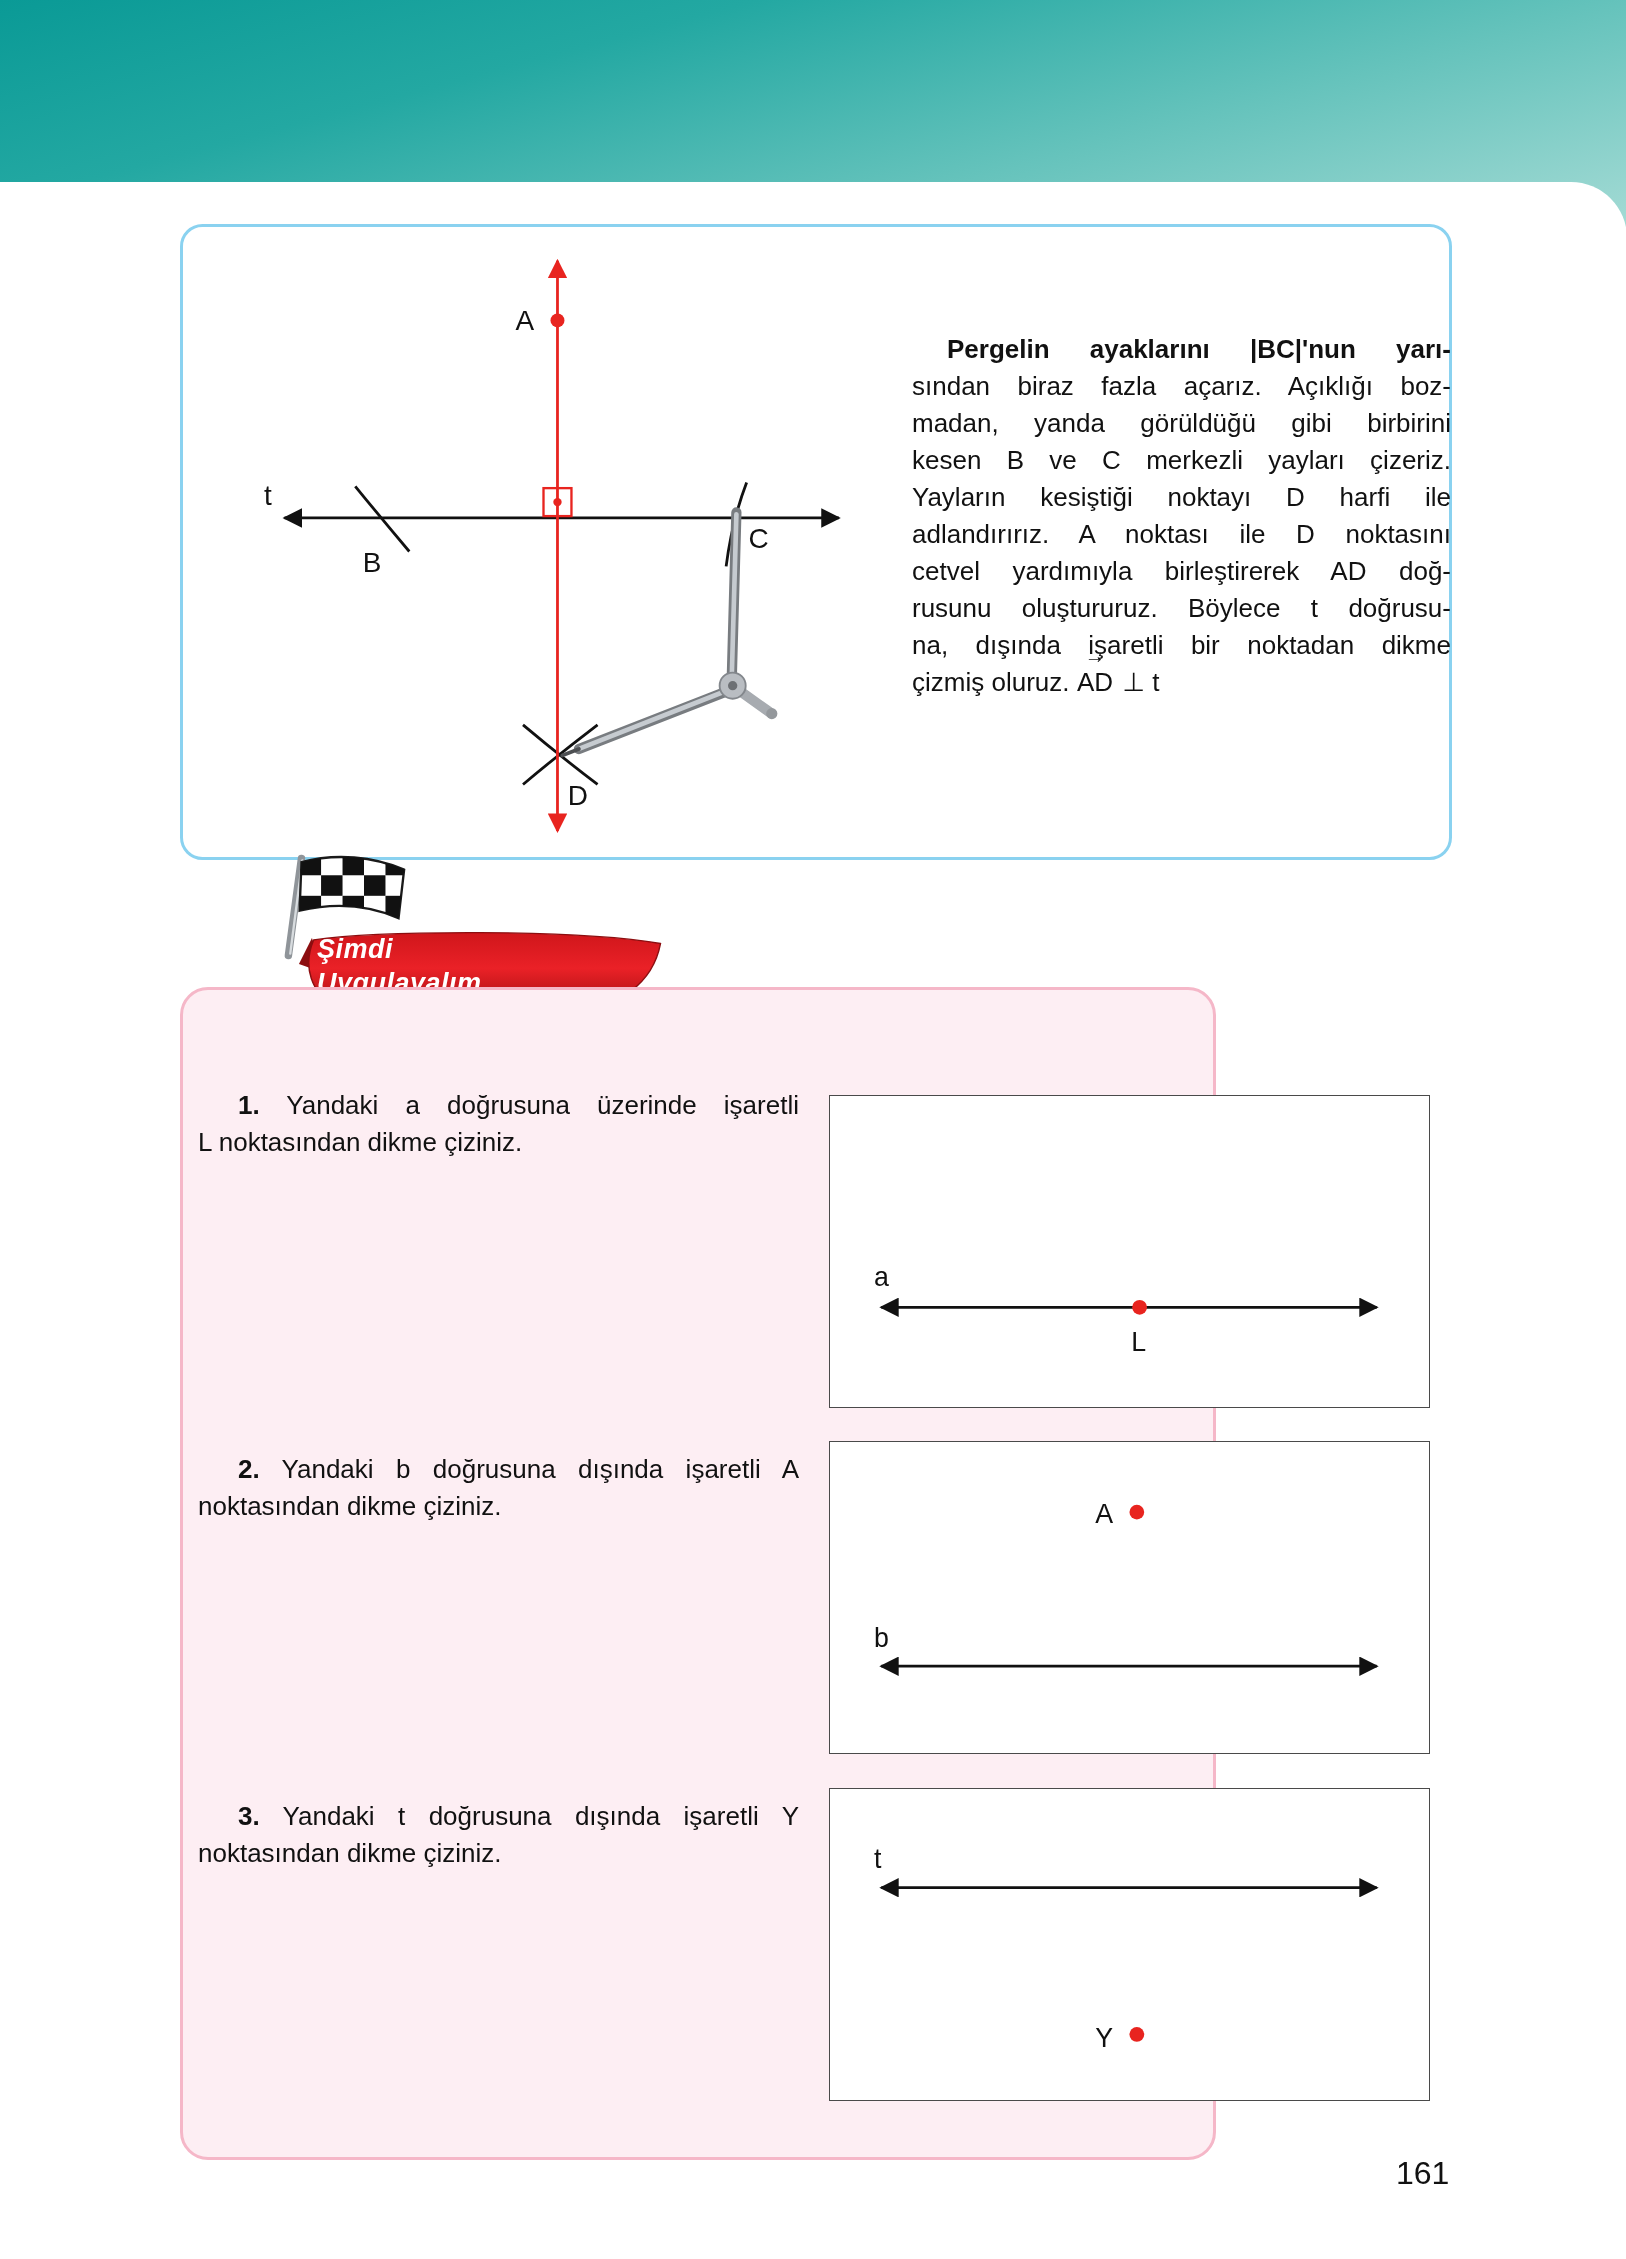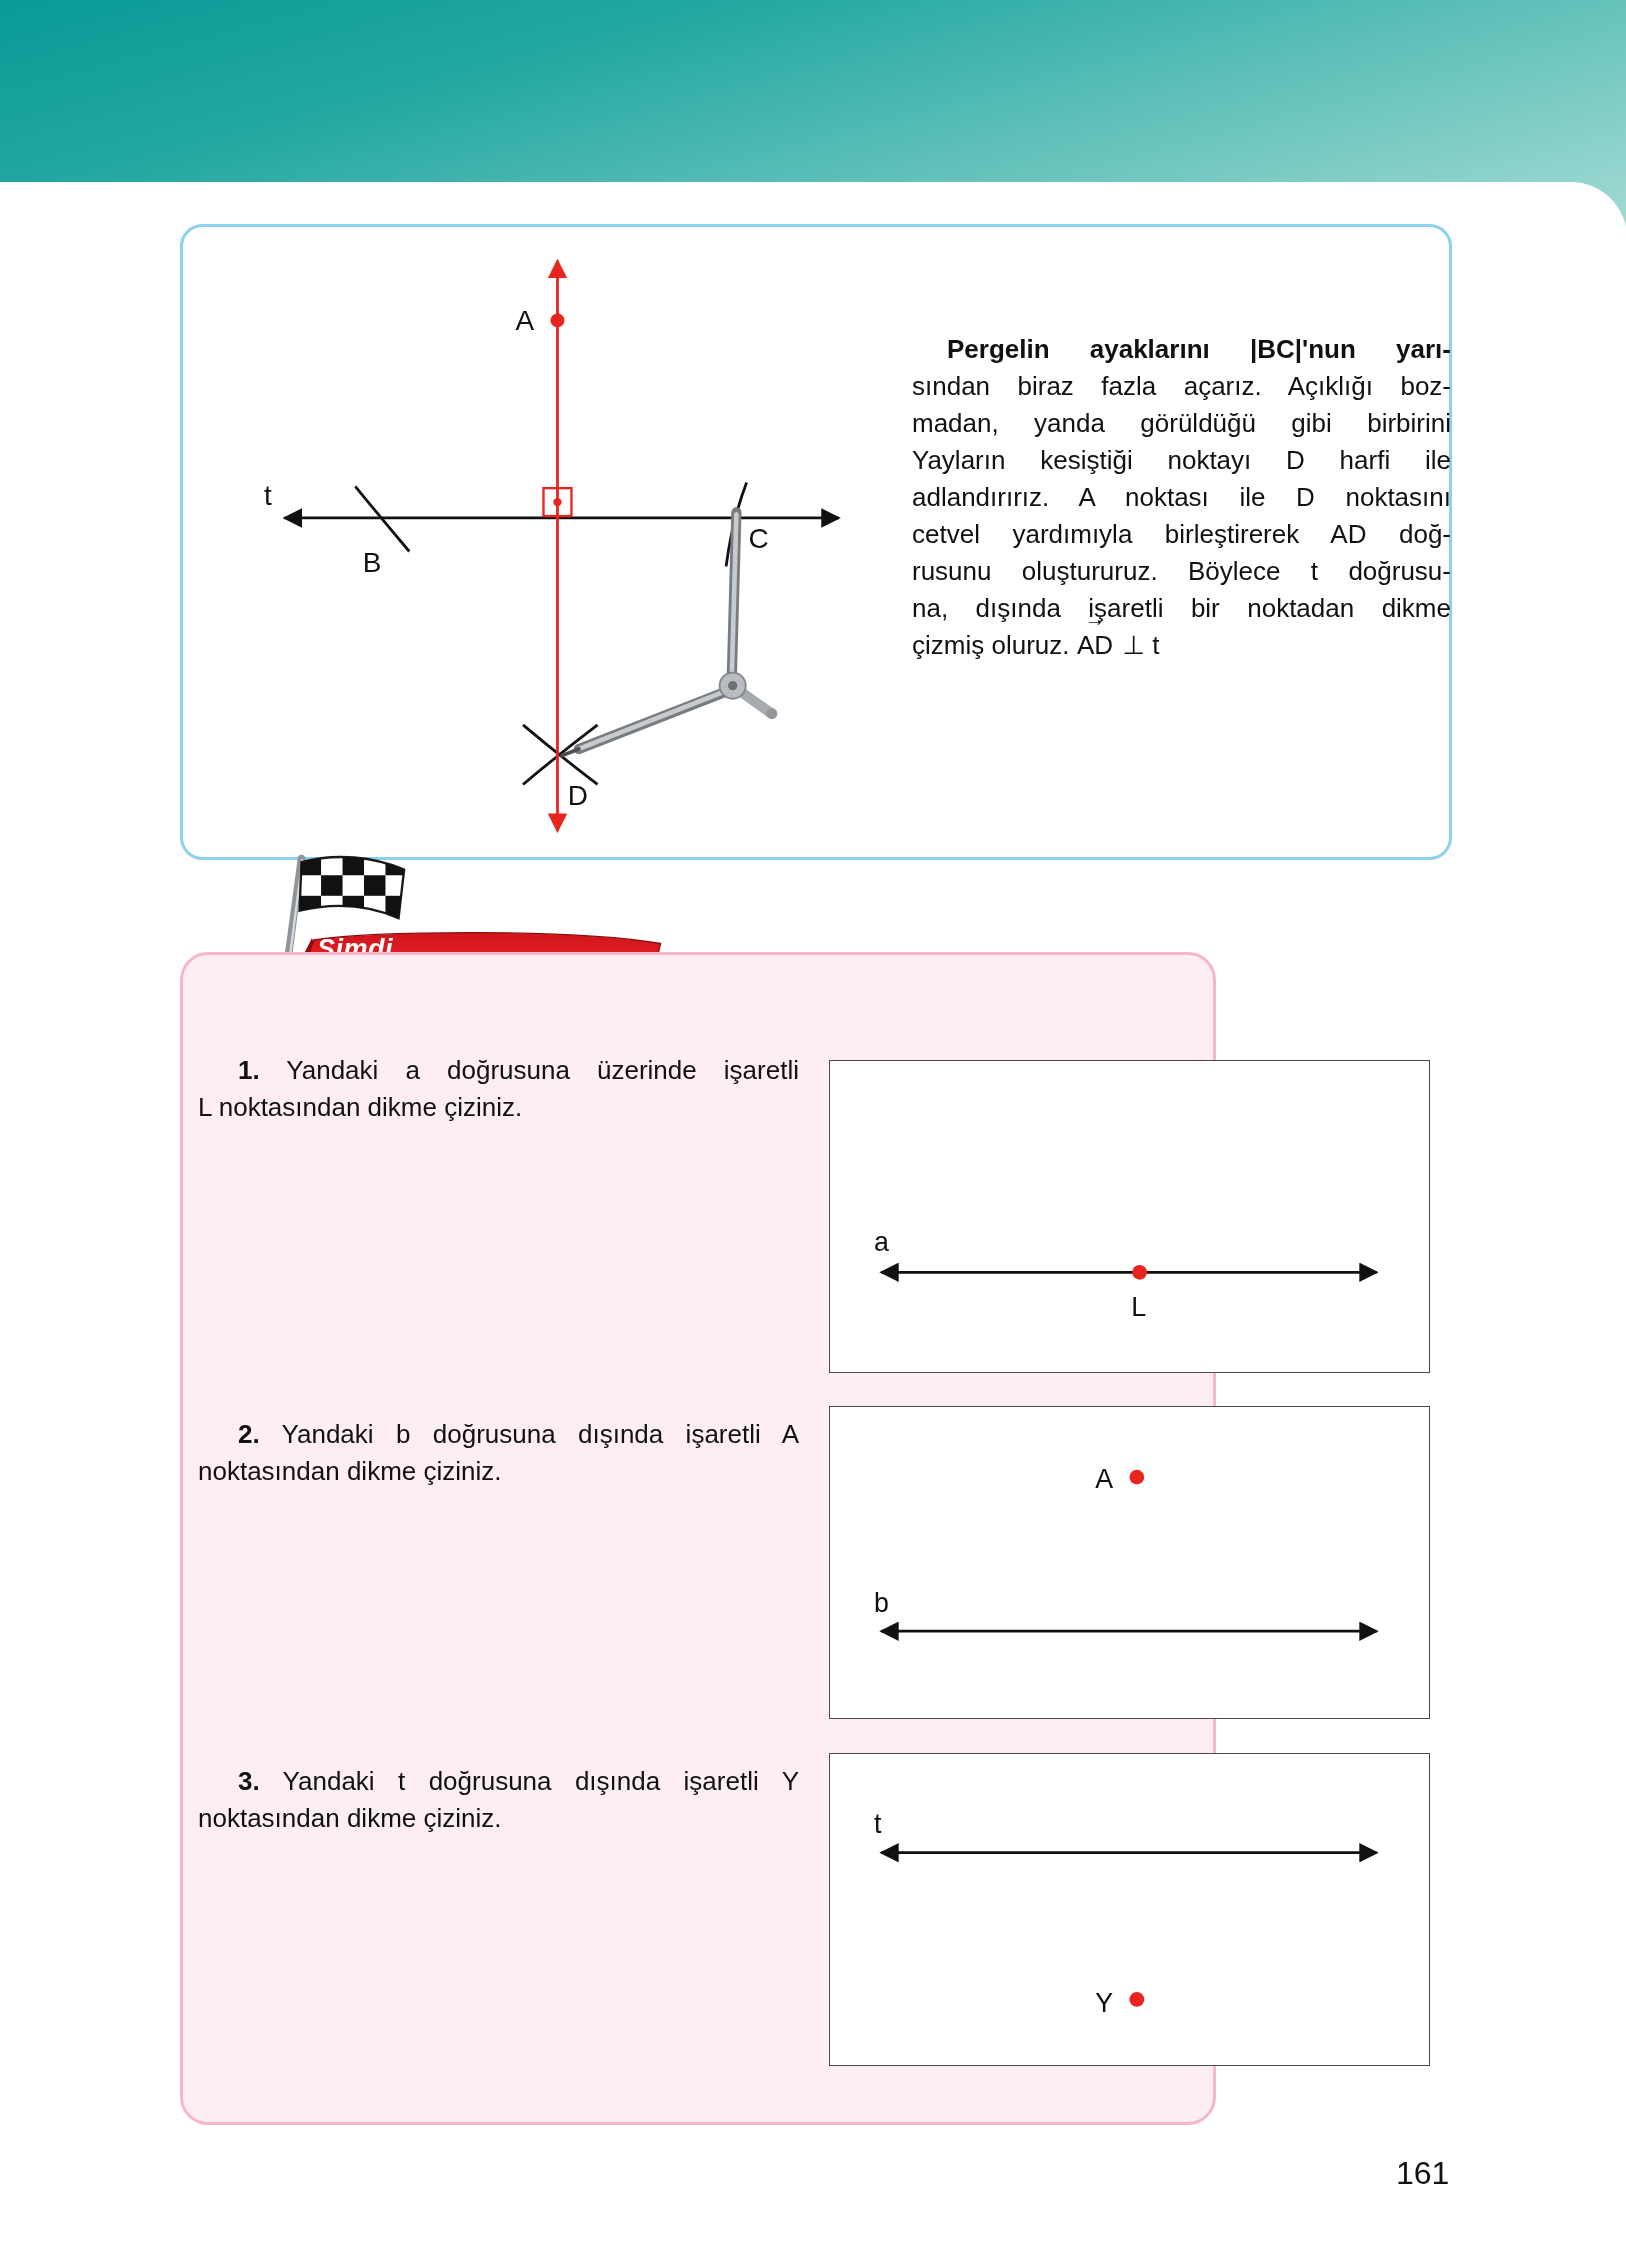--- a/index.html
+++ b/index.html
@@ -23,21 +23,21 @@
   .ray{position:relative;display:inline-block;margin:0 9.3px 0 7.5px;}
   .ray::after{content:"\2192";position:absolute;left:50%;transform:translateX(-50%);top:-17.7px;font-size:20.5px;line-height:1;}
 
   
   .banner-flag{position:absolute;left:266px;top:851px;}
   .banner-ribbon{position:absolute;left:296px;top:925px;}
   .banner-text{position:absolute;left:317px;top:932px;color:#fff;font-weight:bold;font-style:italic;
     font-size:27px;line-height:34px;letter-spacing:0.5px;}
 
   
-  .practice-box{position:absolute;left:180px;top:952px;width:1036px;height:1173px;
+  .practice-box{position:absolute;left:180px;top:987px;width:1036px;height:1173px;
     background:#fdeef3;border:3.7px solid #f5b7c8;border-radius:28px;box-sizing:border-box;}
   .ex-text{position:absolute;left:15px;width:601px;font-size:26px;line-height:37px;color:#111;}
   .ex-line1{padding-left:40px;text-align:justify;text-align-last:justify;}
   .ex-num{font-weight:bold;}
   .ex-diagram{position:absolute;left:646px;width:601px;height:313px;background:#fff;
     border:1.9px solid #4a4a4a;box-sizing:border-box;}
   .ex-diagram svg{display:block;}
 
   .page-number{position:absolute;left:1396px;top:2155px;font-size:32px;font-weight:normal;color:#111;}
 
@@ -105,20 +105,21 @@
       <circle cx="533" cy="474" r="14" fill="#b9bdc2" stroke="#83878c" stroke-width="2"></circle>
       <circle cx="533" cy="474" r="5" fill="#6d7074"></circle>
     </g>
   </svg>
 
   <div class="intro-text">
     <div class="intro-lines">
         <div>Pergelin ayaklarını |BC|'nun yarı-</div>
         <div>sından biraz fazla açarız. Açıklığı boz-</div>
         <div>madan, yanda görüldüğü gibi birbirini</div>
+        <div>kesen B ve C merkezli yayları çizeriz.</div>
         <div>Yayların kesiştiği noktayı D harfi ile</div>
         <div>adlandırırız. A noktası ile D noktasını</div>
         <div>cetvel yardımıyla birleştirerek AD doğ-</div>
         <div>rusunu oluştururuz. Böylece t doğrusu-</div>
         <div>na, dışında işaretli bir noktadan dikme</div>
       </div>
     <div class="intro-last">
       <span>çizmiş oluruz.</span><span class="ray">AD</span><span>⊥ t</span>
     </div>
   </div>

